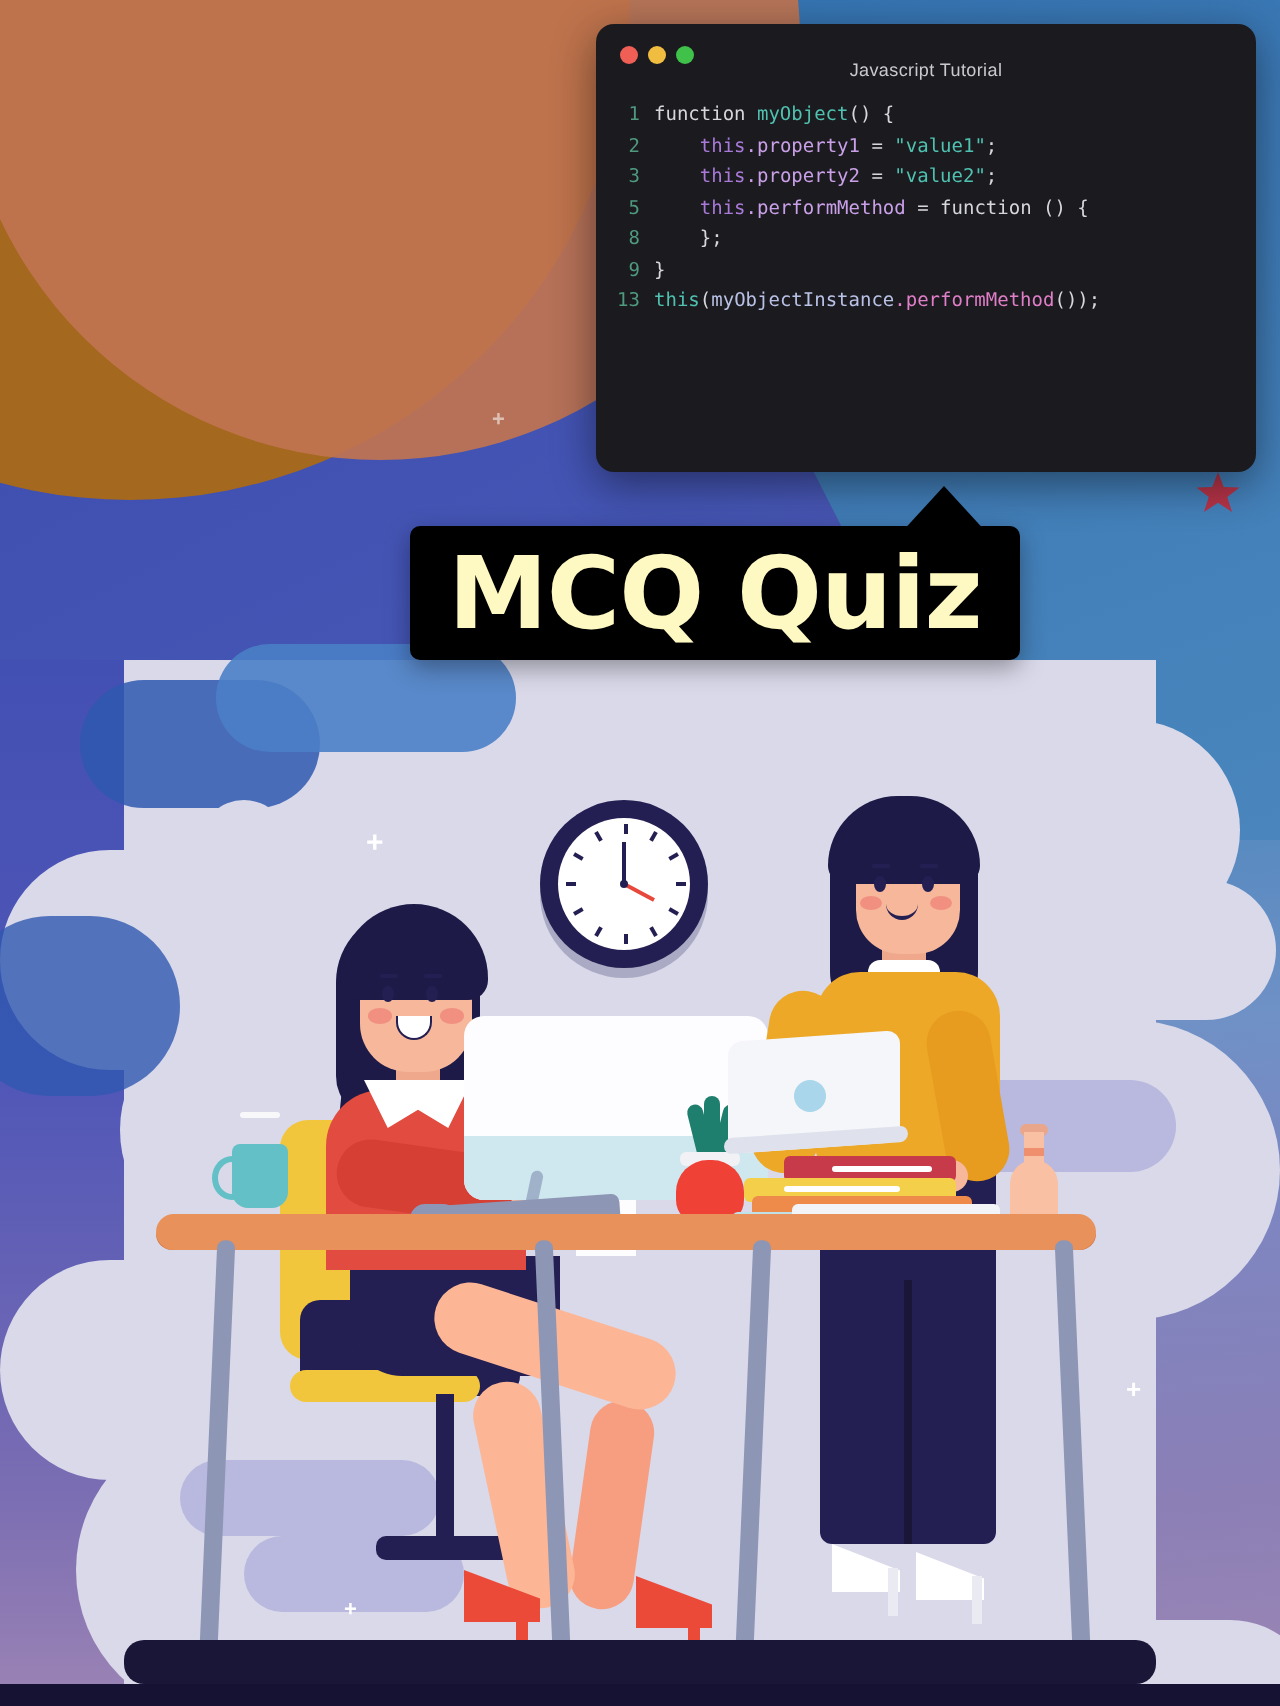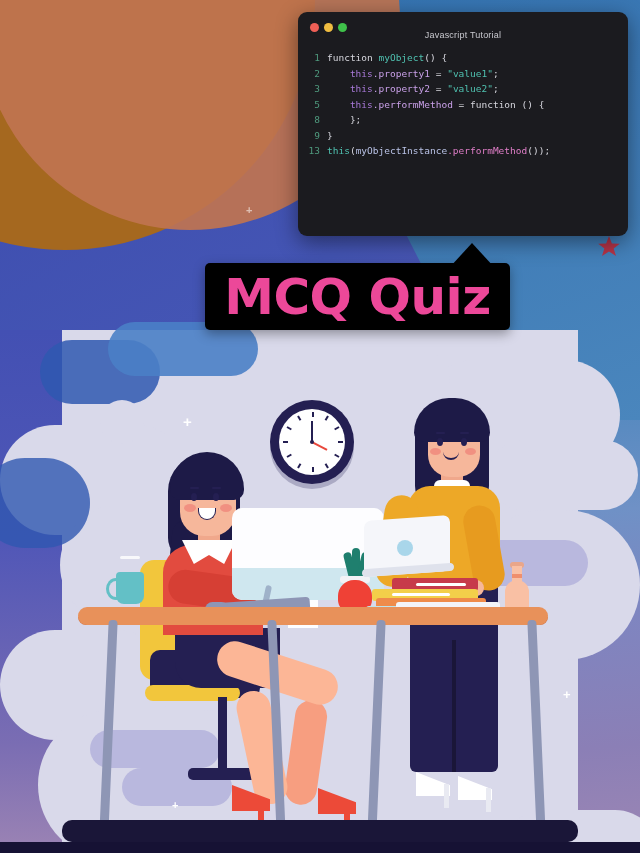--- a/index.html
+++ b/index.html
@@ -154,21 +154,21 @@
   .c-var{color:#b9c2e6;}
   .c-meth{color:#e07ec8;}
   .c-punc{color:#d6d6dd;}
 
   
   .banner{position:absolute;left:205px;top:263px;width:305px;height:67px;background:#000;border-radius:5px;
     box-shadow:0 4px 12px rgba(0,0,0,.35);}
   .banner-notch{position:absolute;left:450px;top:243px;width:0;height:0;
     border-left:22px solid transparent;border-right:22px solid transparent;border-bottom:24px solid #000;}
   .banner-txt{position:absolute;inset:0;display:flex;align-items:center;justify-content:center;
-    color:#ec4899;font-size:50px;font-weight:700;letter-spacing:-.5px;
+    color:#fef9c3;font-size:50px;font-weight:700;letter-spacing:-.5px;
     font-family:"DejaVu Sans","Liberation Sans",sans-serif;}
 </style>
 </head>
 <body>
 
 <div id="stage">
 
   <div class="bg-base"></div>
   <div class="bg-blue-top"></div>
   <div class="bg-teal-wedge"></div>

